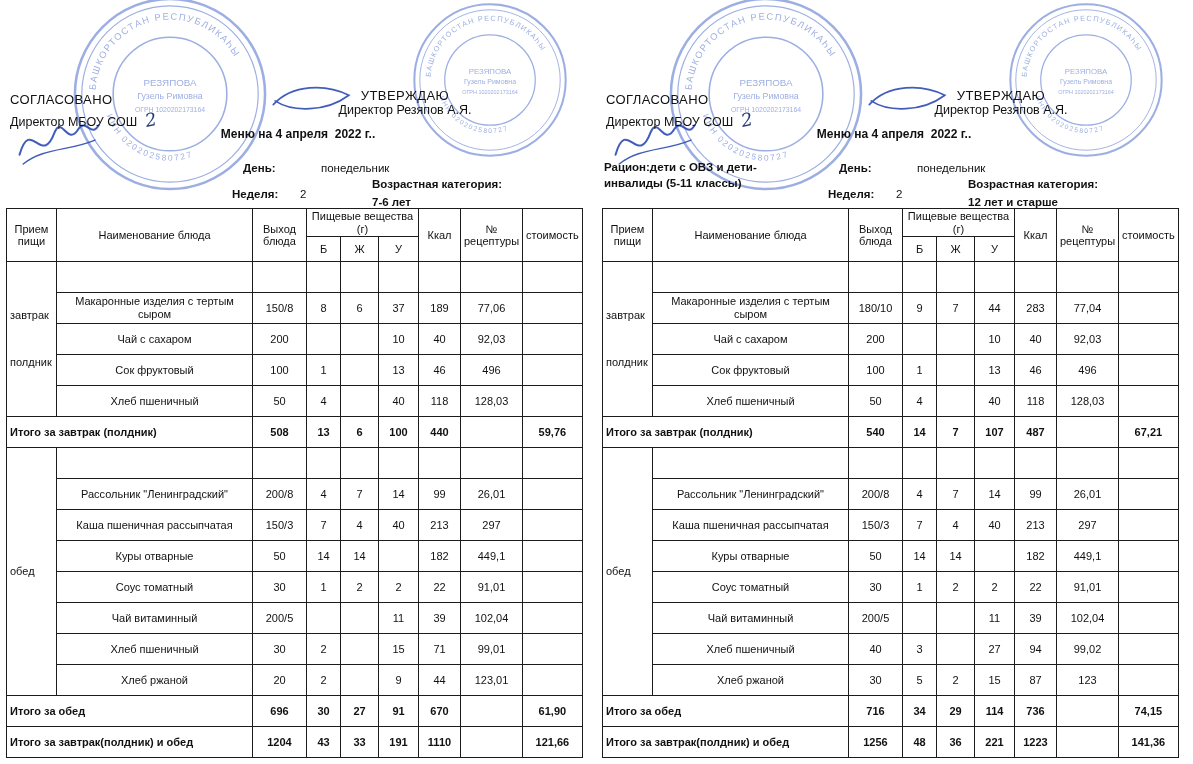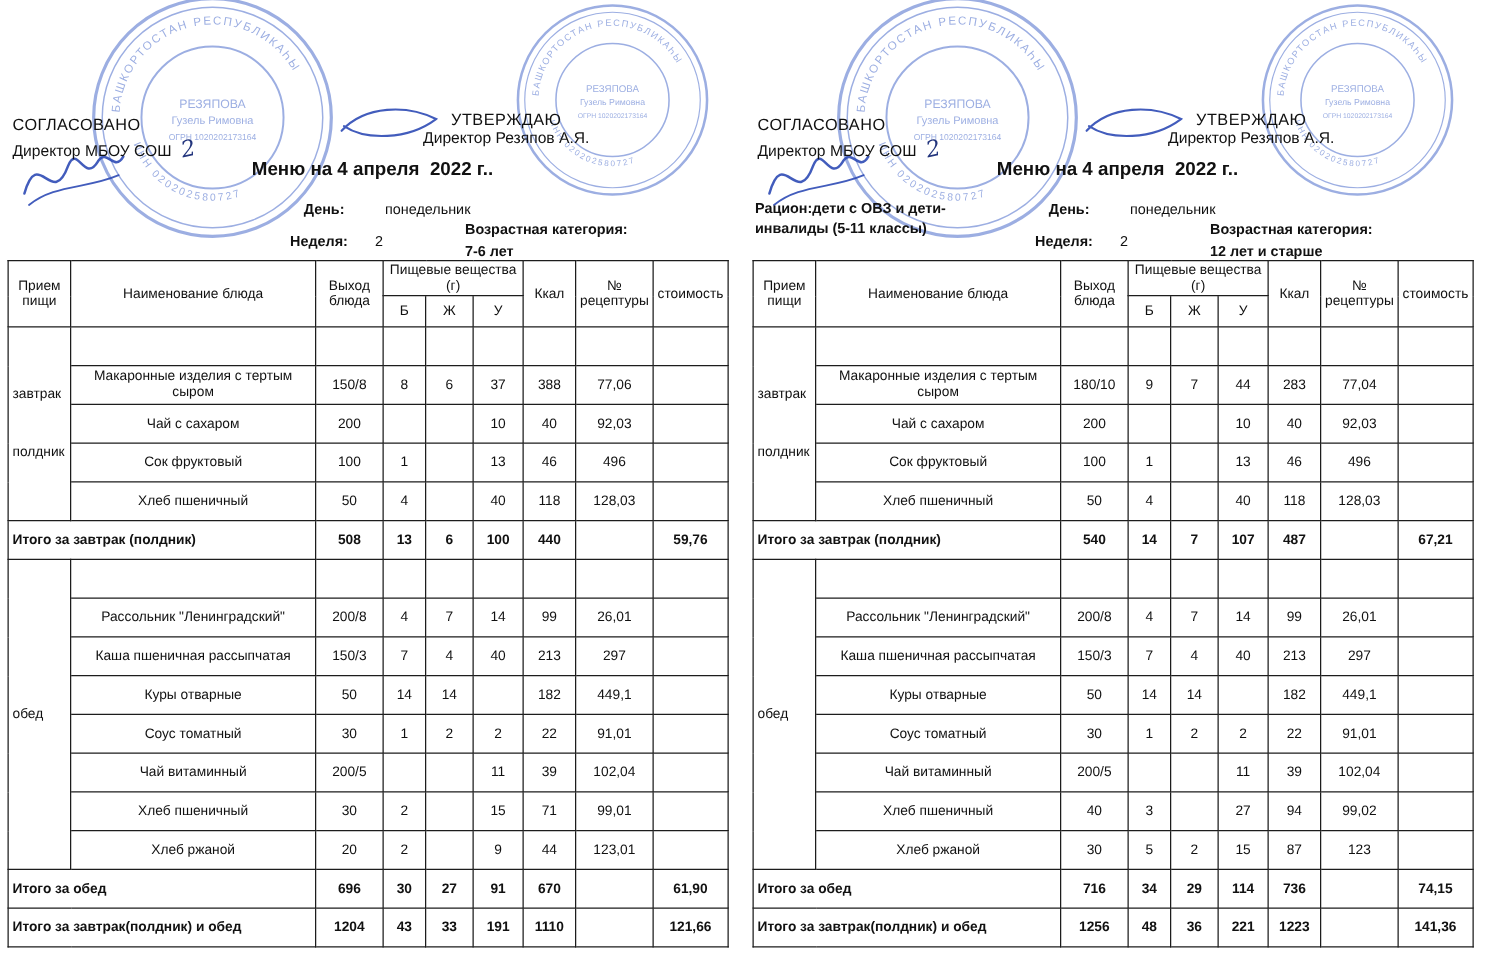--- a/index.html
+++ b/index.html
@@ -22,24 +22,24 @@
 
   .caps { font-size:13px; letter-spacing:.4px; }
   .agreed { position:absolute; left:10px; top:92px; }
   .dir-line { font-size:12.5px; margin-top:2px; white-space:nowrap; }
   .hand {
     font-family:"DejaVu Serif", serif; font-style:italic; font-size:18px;
     color:#23357d; display:inline-block; transform:rotate(-12deg);
     margin-left:8px;
   }
   .approved { position:absolute; left:292px; top:88px; width:226px; text-align:center; font-size:12.5px; }
-  .title { position:absolute; top:127px; left:0; width:100%; text-align:center; font-size:15px; font-weight:bold; white-space:pre; }
+  .title { position:absolute; top:127px; left:0; width:100%; text-align:center; font-size:12px; font-weight:bold; white-space:pre; }
   .ration { position:absolute; left:8px; top:160px; width:188px; font-size:11.5px; font-weight:bold; line-height:1.35; }
   .day-label  { position:absolute; left:243px; top:162px; font-size:11.5px; font-weight:bold; }
-  .day-value  { position:absolute; left:291px; top:162px; font-size:11.5px;padding-left:17px; }
+  .day-value  { position:absolute; left:304px; top:162px; font-size:11.5px;padding-left:17px; }
   .week-label { position:absolute; left:232px; top:188px; font-size:11.5px; font-weight:bold; }
   .week-value { position:absolute; left:300px; top:188px; font-size:11.5px; }
   .age { position:absolute; left:372px; top:176px; width:216px; font-size:11.5px; font-weight:bold; line-height:1.55; }
 
   .table-host { position:absolute; left:6px; top:208px; }
   .menu-table { border-collapse:collapse; table-layout:fixed; font-size:11px; }
   .menu-table th, .menu-table td {
     border:1px solid #1c1c1c; padding:1px 3px; vertical-align:middle;
   }
   .menu-table thead th { font-weight:normal; text-align:center; height:25px; line-height:1.15; }
@@ -157,21 +157,21 @@
               <td class="num"></td>
               <td class="num"></td>
               <td class="num"></td>
             </tr>
             <tr>
               <td class="dish">Макаронные изделия с тертым сыром</td>
               <td class="num">150/8</td>
               <td class="num">8</td>
               <td class="num">6</td>
               <td class="num">37</td>
-              <td class="num">388</td>
+              <td class="num">189</td>
               <td class="num">77,06</td>
               <td class="num"></td>
             </tr>
             <tr>
               <td class="dish">Чай с сахаром</td>
               <td class="num">200</td>
               <td class="num"></td>
               <td class="num"></td>
               <td class="num">10</td>
               <td class="num">40</td>

